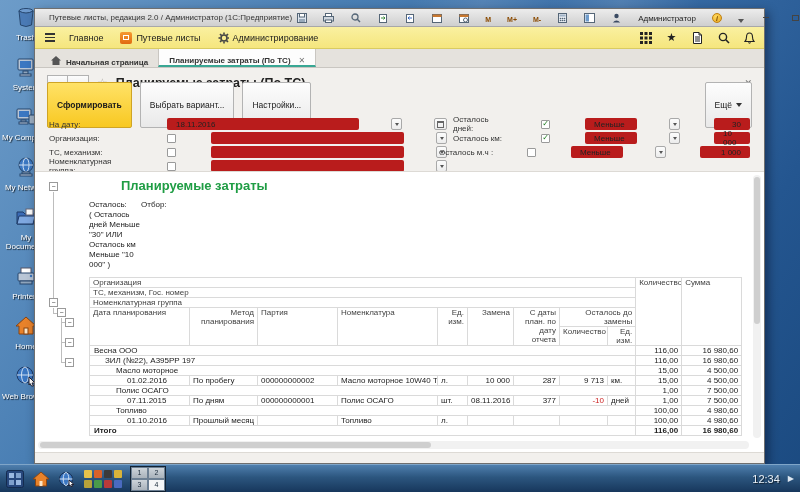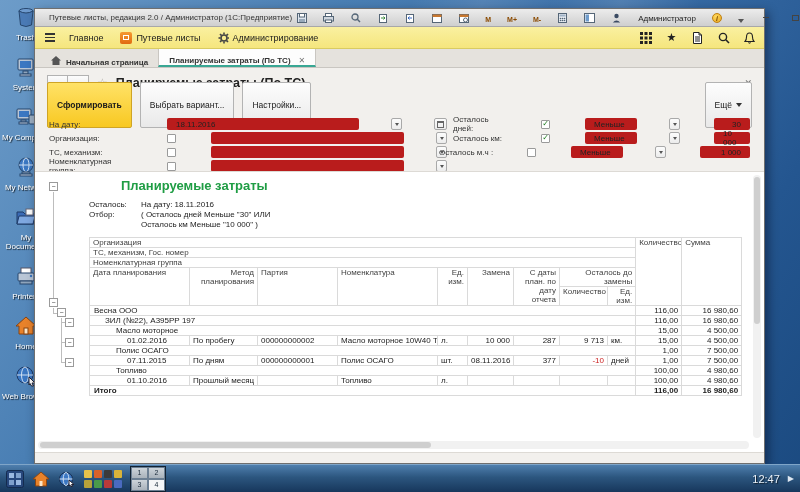--- a/index.html
+++ b/index.html
@@ -515,21 +515,20 @@
           <span class="tline" style="left:12px;top:190px;width:4px;height:1px;"></span>
           <span class="texp" style="left:16px;top:146px;">−</span>
           <span class="texp" style="left:16px;top:166px;">−</span>
           <span class="texp" style="left:16px;top:186px;">−</span>
         </div>
 
         <div class="report">
           <div class="rtitle">Планируемые затраты</div>
           <div class="params">
             <span class="pl">Осталось:</span>
-            <span>На дату: 18.11.2016</span>
             <span class="pl">Отбор:</span>
             <span>( Осталось дней Меньше "30" ИЛИ</span>
             <span></span>
             <span>Осталось км Меньше "10 000" )</span>
           </div>
 
           <table class="rep">
             <colgroup>
               <col style="width:100px">
                 <col style="width:68px">
@@ -688,17 +687,17 @@
       <i style="background:#4a9a4a"></i>
       <i style="background:#b83a3a"></i>
       <i style="background:#4a6ac0"></i>
     </span>
     <span class="pager">
       <span class="pcell">1</span>
       <span class="pcell">2</span>
       <span class="pcell">3</span>
       <span class="pcell active">4</span>
     </span>
-    <span class="clock">12:47</span>
+    <span class="clock">12:34</span>
     <span class="tk-arrow">▶</span>
   </div>
 
 </div>
 
 </body></html>

